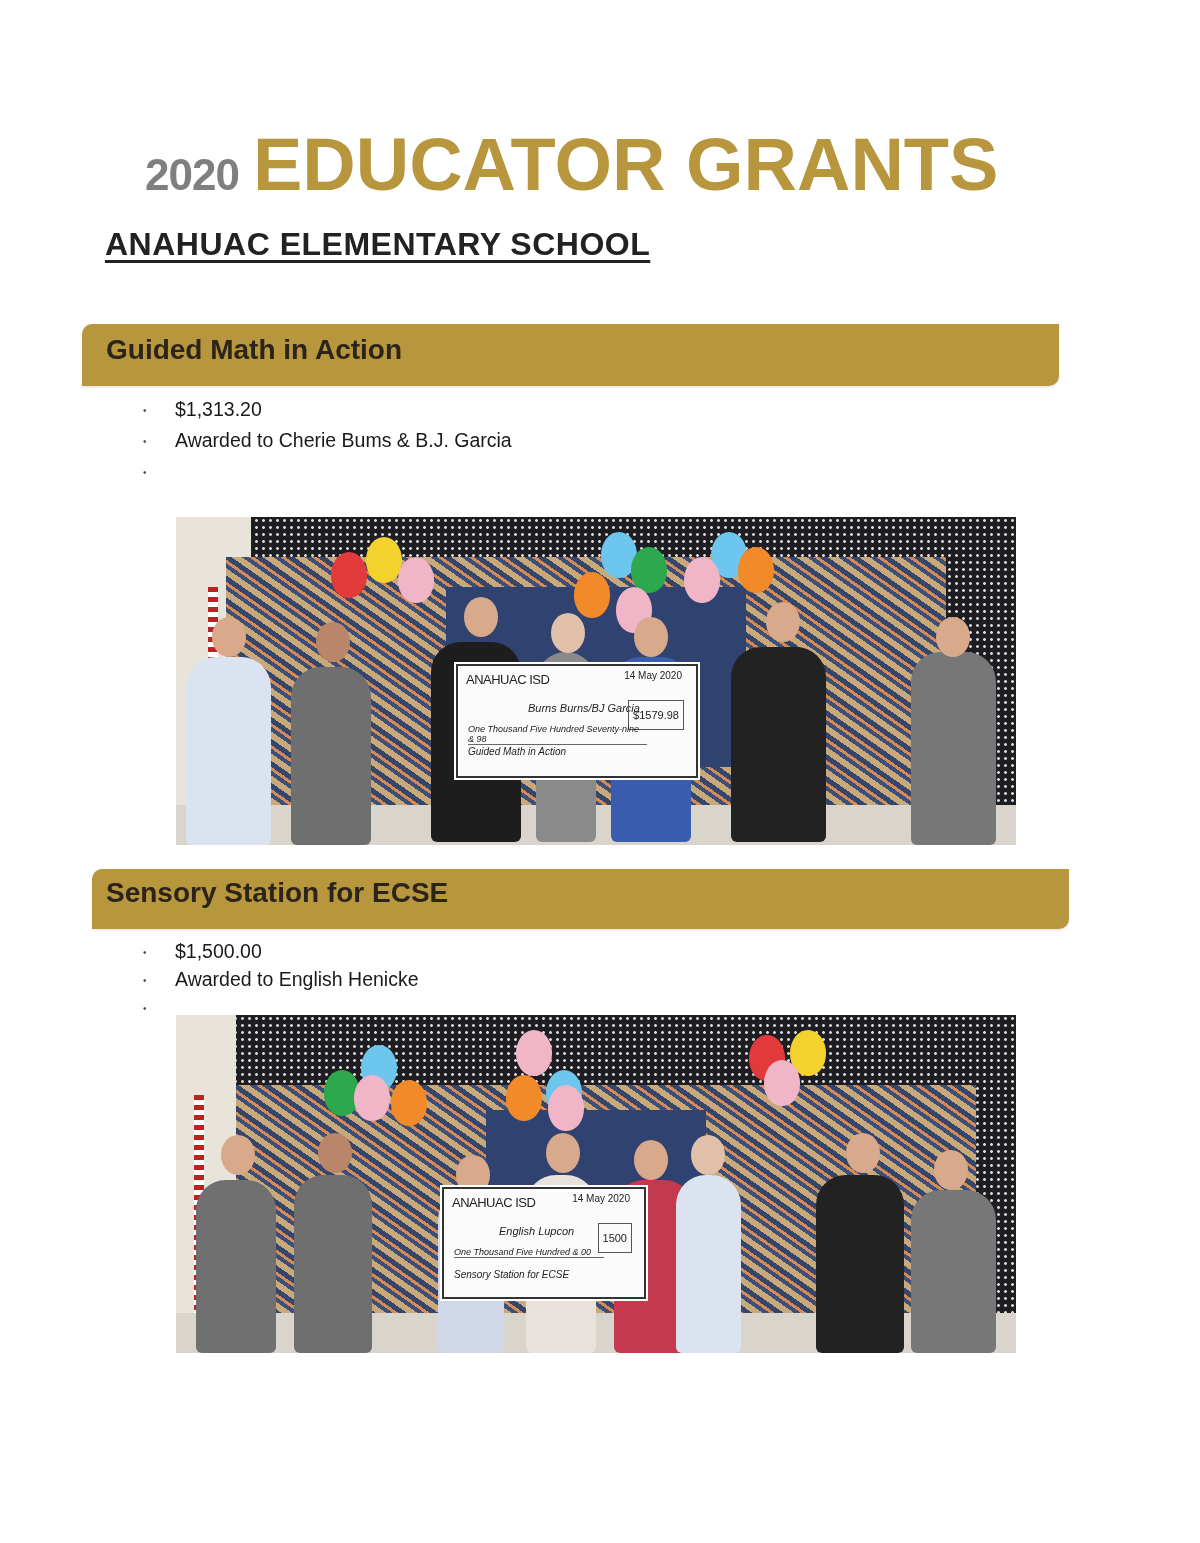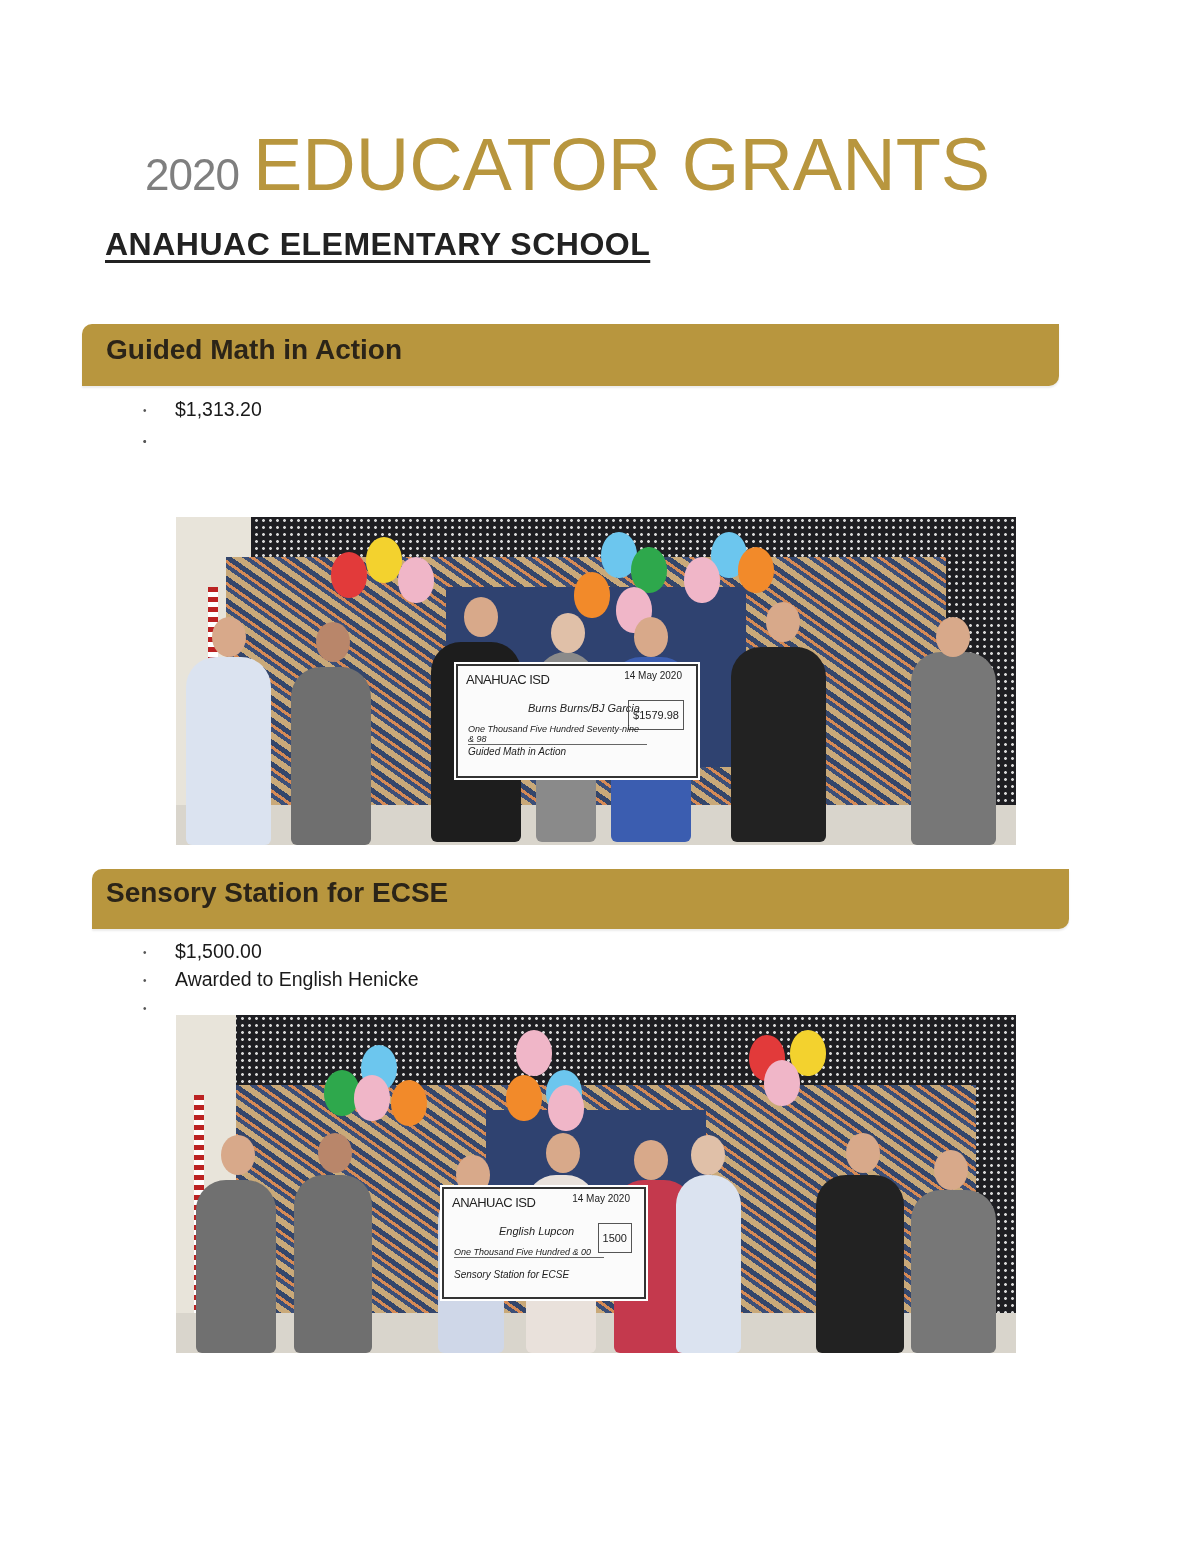--- a/index.html
+++ b/index.html
@@ -2,21 +2,21 @@
 <html><head>
 <meta charset="utf-8">
 <style>
   html, body { margin: 0; padding: 0; }
   body {
     width: 1200px; height: 1543px; background: #ffffff; position: relative;
     font-family: "Liberation Sans", sans-serif; overflow: hidden;
   }
   .title {
     position: absolute; left: 145px; top: 122px; white-space: nowrap;
-    font-family: "Liberation Sans", sans-serif; font-weight: normal;
+    font-family: "Liberation Sans", sans-serif; font-weight: bold;
   }
   .title .year { color: #7f7f7f; font-size: 44px; letter-spacing: -1px; margin-right: 14px; vertical-align: baseline; }
   .title .main { color: #b8963e; font-size: 74px; letter-spacing: 0px; }
   .school {
     position: absolute; left: 105px; top: 226px; font-size: 32px; font-weight: bold;
     color: #222222; text-decoration: underline; text-decoration-thickness: 3px; text-underline-offset: 5px;
     letter-spacing: 0.5px;
   }
   .bar {
     position: absolute; background: #b8963e; border-radius: 10px 0 10px 0;
@@ -66,21 +66,21 @@
   <span class="year">2020</span><span class="main">EDUCATOR GRANTS</span>
 </div>
 
 <div class="school">ANAHUAC ELEMENTARY SCHOOL</div>
 
 <div class="bar bar1">
   <span>Guided Math in Action</span>
 </div>
 <ul class="bul list1">
   <li><span class="dot">•</span><span>$1,313.20</span></li>
-  <li><span class="dot">•</span></li>
+  <li><span class="dot">•</span><span>Awarded to Cherie Bums &amp; B.J. Garcia</span></li>
   <li><span class="dot">•</span></li>
 </ul>
 
 <div class="photo photo1" title="Group photo of eight women holding balloons and an oversized check in front of a handprint mural">
   <div class="wall"></div>
   <div class="wallside" style="left:0;"></div>
   <div class="flag" style="left:32px; top:70px; height:140px;"></div>
   <div class="mural" style="left:50px; top:40px; width:720px; height:260px;"></div>
   <div class="mural-center" style="left:270px; top:70px; width:300px; height:180px;"></div>
   <div class="floor"></div>

